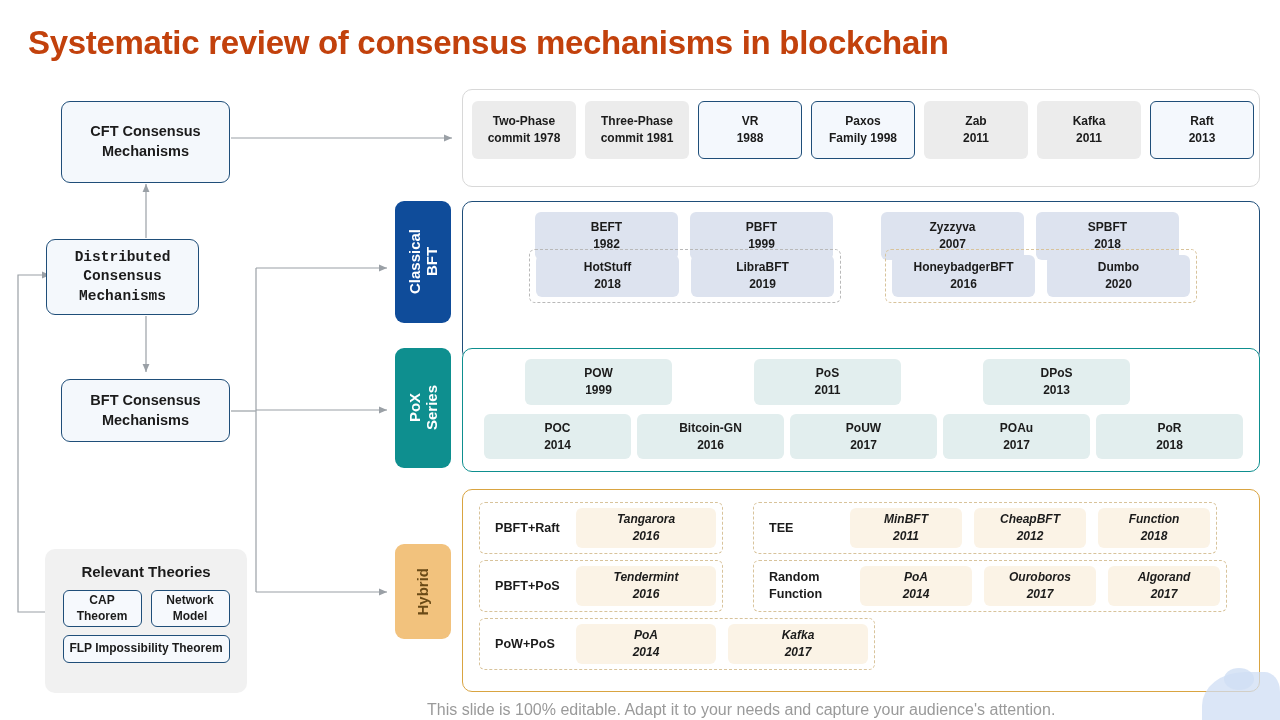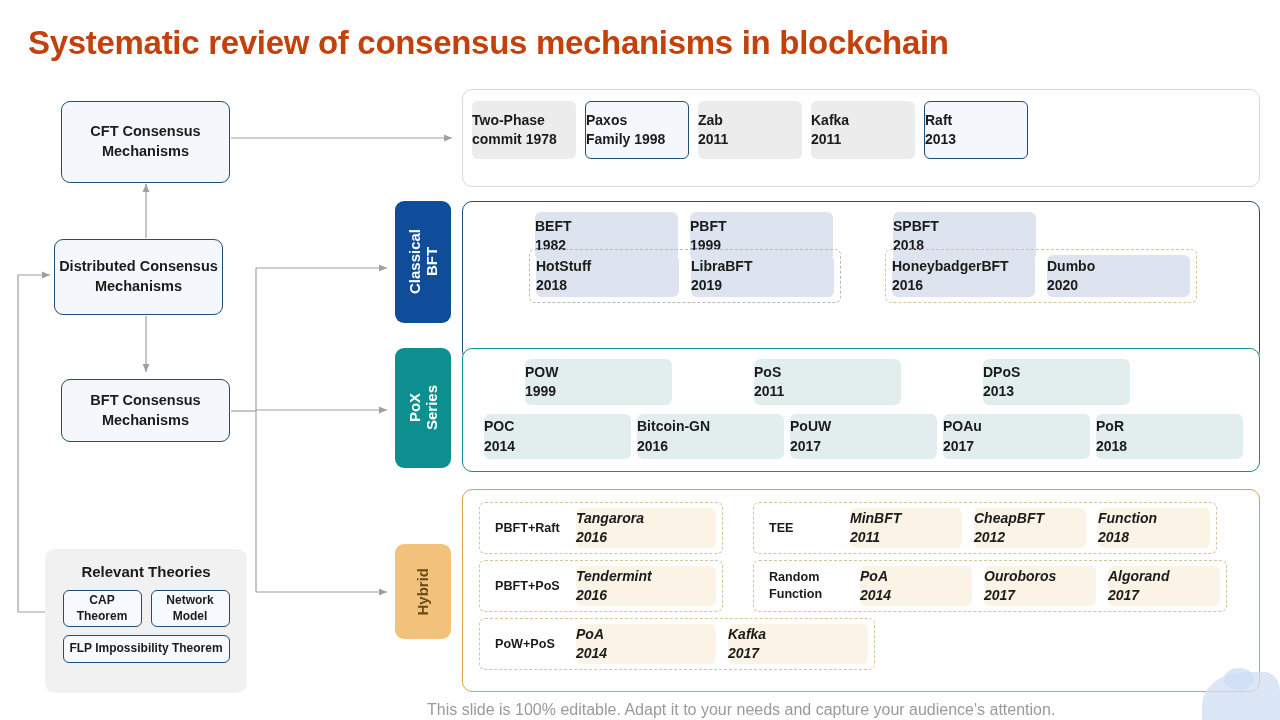--- a/index.html
+++ b/index.html
@@ -21,21 +21,21 @@
   
   .lbox {
     position: absolute;
     border: 1.4px solid #1f4e79;
     border-radius: 9px;
     background: #f4f8fc;
     display: flex; align-items: center; justify-content: center; text-align: center;
     color: #1b1b1b; font-size: 14.5px; font-weight: 600; line-height: 1.35;
   }
   #cft-box  { left: 61px;  top: 101px; width: 169px; height: 82px; }
-  #dist-box { left: 54px;  top: 239px; width: 169px; height: 76px; }
+  #dist-box { left: 46px;  top: 239px; width: 153px; height: 76px; font-family: Liberation Mono, monospace; }
   #bft-box  { left: 61px;  top: 379px; width: 169px; height: 63px; }
 
   
   #theories {
     position: absolute; left: 45px; top: 549px; width: 202px; height: 144px;
     background: #f1f1f1; border-radius: 10px;
     padding: 10px 10px 10px 10px;
   }
   #theories .th-title {
     text-align: center; font-size: 15px; font-weight: 700; color: #1b1b1b;
@@ -70,22 +70,22 @@
   
   .panel { position: absolute; border-radius: 10px; background: #fff; }
   #panel-cft       { left: 462px; top: 89px;  width: 798px; height: 98px;  border: 1.3px solid #d8d8d8; }
   #panel-classical { left: 462px; top: 201px; width: 798px; height: 160px; border: 1.3px solid #1f4e79; }
   #panel-pox       { left: 462px; top: 348px; width: 798px; height: 124px; border: 1.3px solid #0e8f8f; }
   #panel-hybrid    { left: 462px; top: 489px; width: 798px; height: 203px; border: 1.3px solid #d9a441; }
 
   
   .chip {
     border-radius: 6px; display: flex; flex-direction: column;
-    align-items: flex-start; justify-content: center; text-align: center;
-    font-size: 14px; font-weight: 700; color: #1b1b1b; line-height: 1.38;
+    align-items: center; justify-content: center; text-align: center;
+    font-size: 12px; font-weight: 700; color: #1b1b1b; line-height: 1.38;
   }
   .chip .yr { font-weight: 700; }
 
   
   .chip-grey    { background: #ececec; }
   .chip-outline { background: #f4f8fd; border: 1.3px solid #1f4e79; }
   #panel-cft .row { position: absolute; left: 9px; top: 11px; display: flex; gap: 9px; }
   #panel-cft .chip { width: 104px; height: 58px; }
 
   
@@ -201,20 +201,28 @@
   <div class="tab" id="tab-hybrid">
     <span>Hybrid</span>
   </div>
 
   <div class="panel" id="panel-cft">
     <div class="row" id="cft-row">
         <div class="chip chip-grey">
           <div>Two-Phase</div>
           <div class="yr">commit 1978</div>
         </div>
+        <div class="chip chip-grey">
+          <div>Three-Phase</div>
+          <div class="yr">commit 1981</div>
+        </div>
+        <div class="chip chip-outline">
+          <div>VR</div>
+          <div class="yr">1988</div>
+        </div>
         <div class="chip chip-outline">
           <div>Paxos</div>
           <div class="yr">Family 1998</div>
         </div>
         <div class="chip chip-grey">
           <div>Zab</div>
           <div class="yr">2011</div>
         </div>
         <div class="chip chip-grey">
           <div>Kafka</div>
@@ -232,20 +240,24 @@
         <div class="chip chip-bftblue">
           <div>BEFT</div>
           <div class="yr">1982</div>
         </div>
         <div class="gap"></div>
         <div class="chip chip-bftblue">
           <div>PBFT</div>
           <div class="yr">1999</div>
         </div>
         <div class="biggap"></div>
+        <div class="chip chip-bftblue">
+          <div>Zyzzyva</div>
+          <div class="yr">2007</div>
+        </div>
         <div class="gap"></div>
         <div class="chip chip-bftblue">
           <div>SPBFT</div>
           <div class="yr">2018</div>
         </div>
       </div>
     <div class="r2">
       <div class="dgroup" id="cb-grp-left">
           <div class="chip chip-bftblue">
             <div>HotStuff</div>

